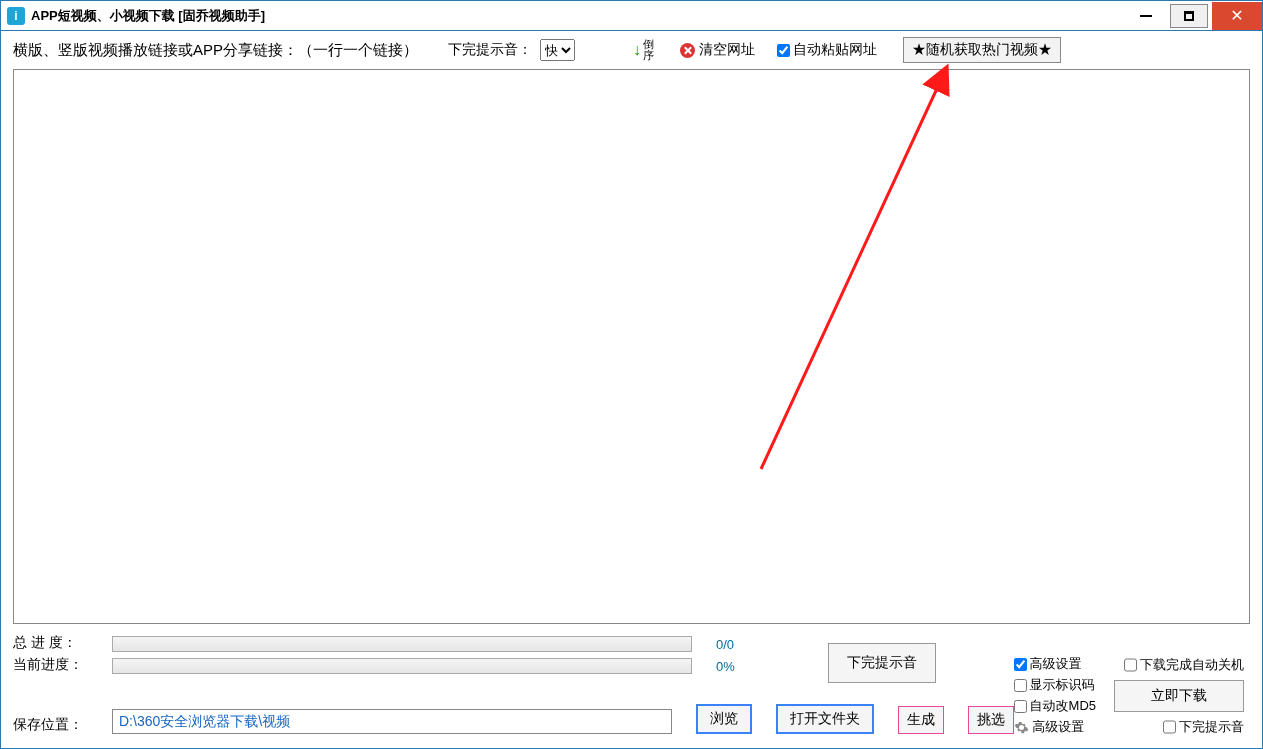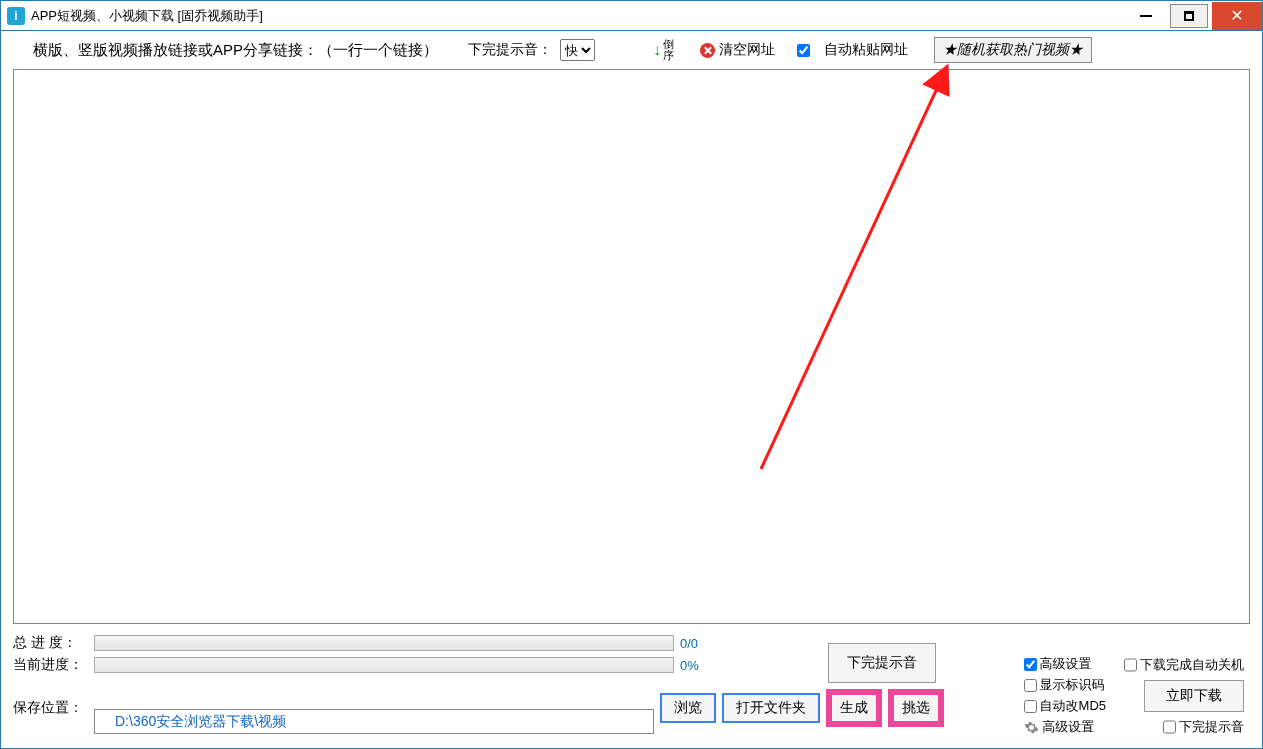--- a/index.html
+++ b/index.html
@@ -2,64 +2,64 @@
 <html><head>
 <meta charset="utf-8">
 <style>
 * { box-sizing: border-box; margin: 0; padding: 0; }
 body { font-family: "Microsoft YaHei", "SimSun", sans-serif; font-size: 14px; background: #fff; }
 .window { width: 1263px; height: 749px; border: 1px solid #2a7ab0; display: flex; flex-direction: column; background: #fff; position: relative; }
 
 
 .titlebar { height: 30px; background: #fff; border-bottom: 1px solid #2a7ab0; display: flex; align-items: center; padding-left: 6px; }
 .titlebar .app-icon { width: 18px; height: 18px; background: #1ea5d6; border-radius: 3px; display: flex; align-items: center; justify-content: center; color: #fff; font-size: 12px; font-weight: bold; margin-right: 6px; }
-.titlebar .title { font-weight: normal; font-size: 13px; color: #000; }
+.titlebar .title { font-weight: bold; font-size: 13px; color: #000; }
 .titlebar .win-controls { margin-left: auto; display: flex; }
 .titlebar .win-btn { width: 45px; height: 28px; display: flex; align-items: center; justify-content: center; cursor: pointer; }
 .titlebar .win-btn.min { width: 40px; }
 .titlebar .win-btn.min .bar { width: 12px; height: 2px; background: #000; }
 .titlebar .win-btn.max { border: 1px solid #888; background: #f0f0f0; margin: 2px 4px; width: 38px; height: 24px; }
 .titlebar .win-btn.max .sq { width: 10px; height: 10px; border: 2px solid #000; border-top-width: 3px; }
 .titlebar .win-btn.close { background: #d9482f; color: #fff; width: 50px; }
 .titlebar .win-btn.close .x { font-size: 16px; line-height: 1; }
 
 
 .toolbar { padding: 6px 12px; display: flex; align-items: center; gap: 8px; }
-.toolbar .label-main { font-size: 15px; margin-left: 20px; }
+.toolbar .label-main { font-size: 15px; }
 .toolbar .speed-select { height: 22px; font-size: 13px; }
 .down-arrow { color: #0a0; font-weight: bold; font-size: 16px; }
 .reverse-txt { font-size: 11px; line-height: 1; }
 .clear-btn { display: flex; align-items: center; gap: 4px; cursor: pointer; }
 .clear-icon { width: 15px; height: 15px; border-radius: 50%; background: #d33; position: relative; }
 .clear-icon::before, .clear-icon::after { content: ''; position: absolute; top: 3px; left: 6.5px; width: 2px; height: 9px; background: #fff; }
 .clear-icon::before { transform: rotate(45deg); }
 .clear-icon::after { transform: rotate(-45deg); }
-.auto-paste { display: flex; align-items: center; gap: 14px; }
-.hot-btn { border: 1px solid #888; background: #f3f3f3; padding: 3px 8px; font-size: 14px; cursor: pointer; font-style: italic; }
+.auto-paste { display: flex; align-items: center; gap: 3px; }
+.hot-btn { border: 1px solid #888; background: #f3f3f3; padding: 3px 8px; font-size: 14px; cursor: pointer; }
 
 
 .main-area { flex: 1; padding: 0 12px 4px 12px; display: flex; flex-direction: column; }
 .url-box { flex: 1; border: 1px solid #888; resize: none; font-family: inherit; font-size: 13px; overflow: scroll; white-space: nowrap; position: relative; }
 
 
 .bottom { padding: 6px 12px 10px 12px; }
-.row { display: flex; align-items: center; margin-bottom: 4px; gap: 6px; }
+.row { display: flex; align-items: flex-end; margin-bottom: 4px; gap: 24px; }
 .row-label { font-size: 14px; width: 75px; }
 .progress-bar { flex: 0 0 580px; height: 16px; border: 1px solid #aaa; background: linear-gradient(#f5f5f5,#e5e5e5); }
 .progress-text { font-size: 13px; color: #0369a1; }
-.path-input { width: 560px; height: 25px; border: 1px solid #888; padding: 2px 20px; font-size: 14px; color: #1565c0; margin-top: 27px; }
+.path-input { width: 560px; height: 25px; border: 1px solid #888; padding: 2px 6px; font-size: 14px; color: #1565c0; margin-top: 27px; }
 .btn { border: 2px solid #3b82f6; background: #f5f5f5; padding: 4px 12px; font-size: 14px; cursor: pointer; }
-.btn-sm { border: 6px solid #ec4899; background: #f5f5f5; padding: 4px 8px; font-size: 14px; cursor: pointer; }
+.btn-sm { border: 1px solid #ec4899; background: #f5f5f5; padding: 4px 8px; font-size: 14px; cursor: pointer; }
 .right-group { position: absolute; right: 18px; bottom: 12px; display: flex; gap: 18px; align-items: flex-end; }
 .checks-col { display: flex; flex-direction: column; gap: 3px; font-size: 13px; }
 .checks-col label { display: flex; align-items: center; gap: 3px; }
 .gear { width: 15px; height: 15px; display: inline-block; vertical-align: middle; }
 .dl-col { display: flex; flex-direction: column; gap: 6px; align-items: flex-end; }
 .dl-col label { display: flex; gap: 3px; font-size: 13px; }
-.dl-btn { border: 1px solid #999; background: #f5f5f5; padding: 6px 21px; font-size: 14px; cursor: pointer; }
+.dl-btn { border: 1px solid #999; background: #f5f5f5; padding: 6px 36px; font-size: 14px; cursor: pointer; }
 .author-btn { position: absolute; left: 827px; bottom: 65px; border: 1px solid #999; background: #f5f5f5; padding: 10px 18px; font-size: 14px; cursor: pointer; }
 
 
 .arrow-svg { position: absolute; top: 58px; left: 740px; width: 230px; height: 420px; pointer-events: none; }
 </style>
 </head>
 <body>
 
 <div class="window">
 

